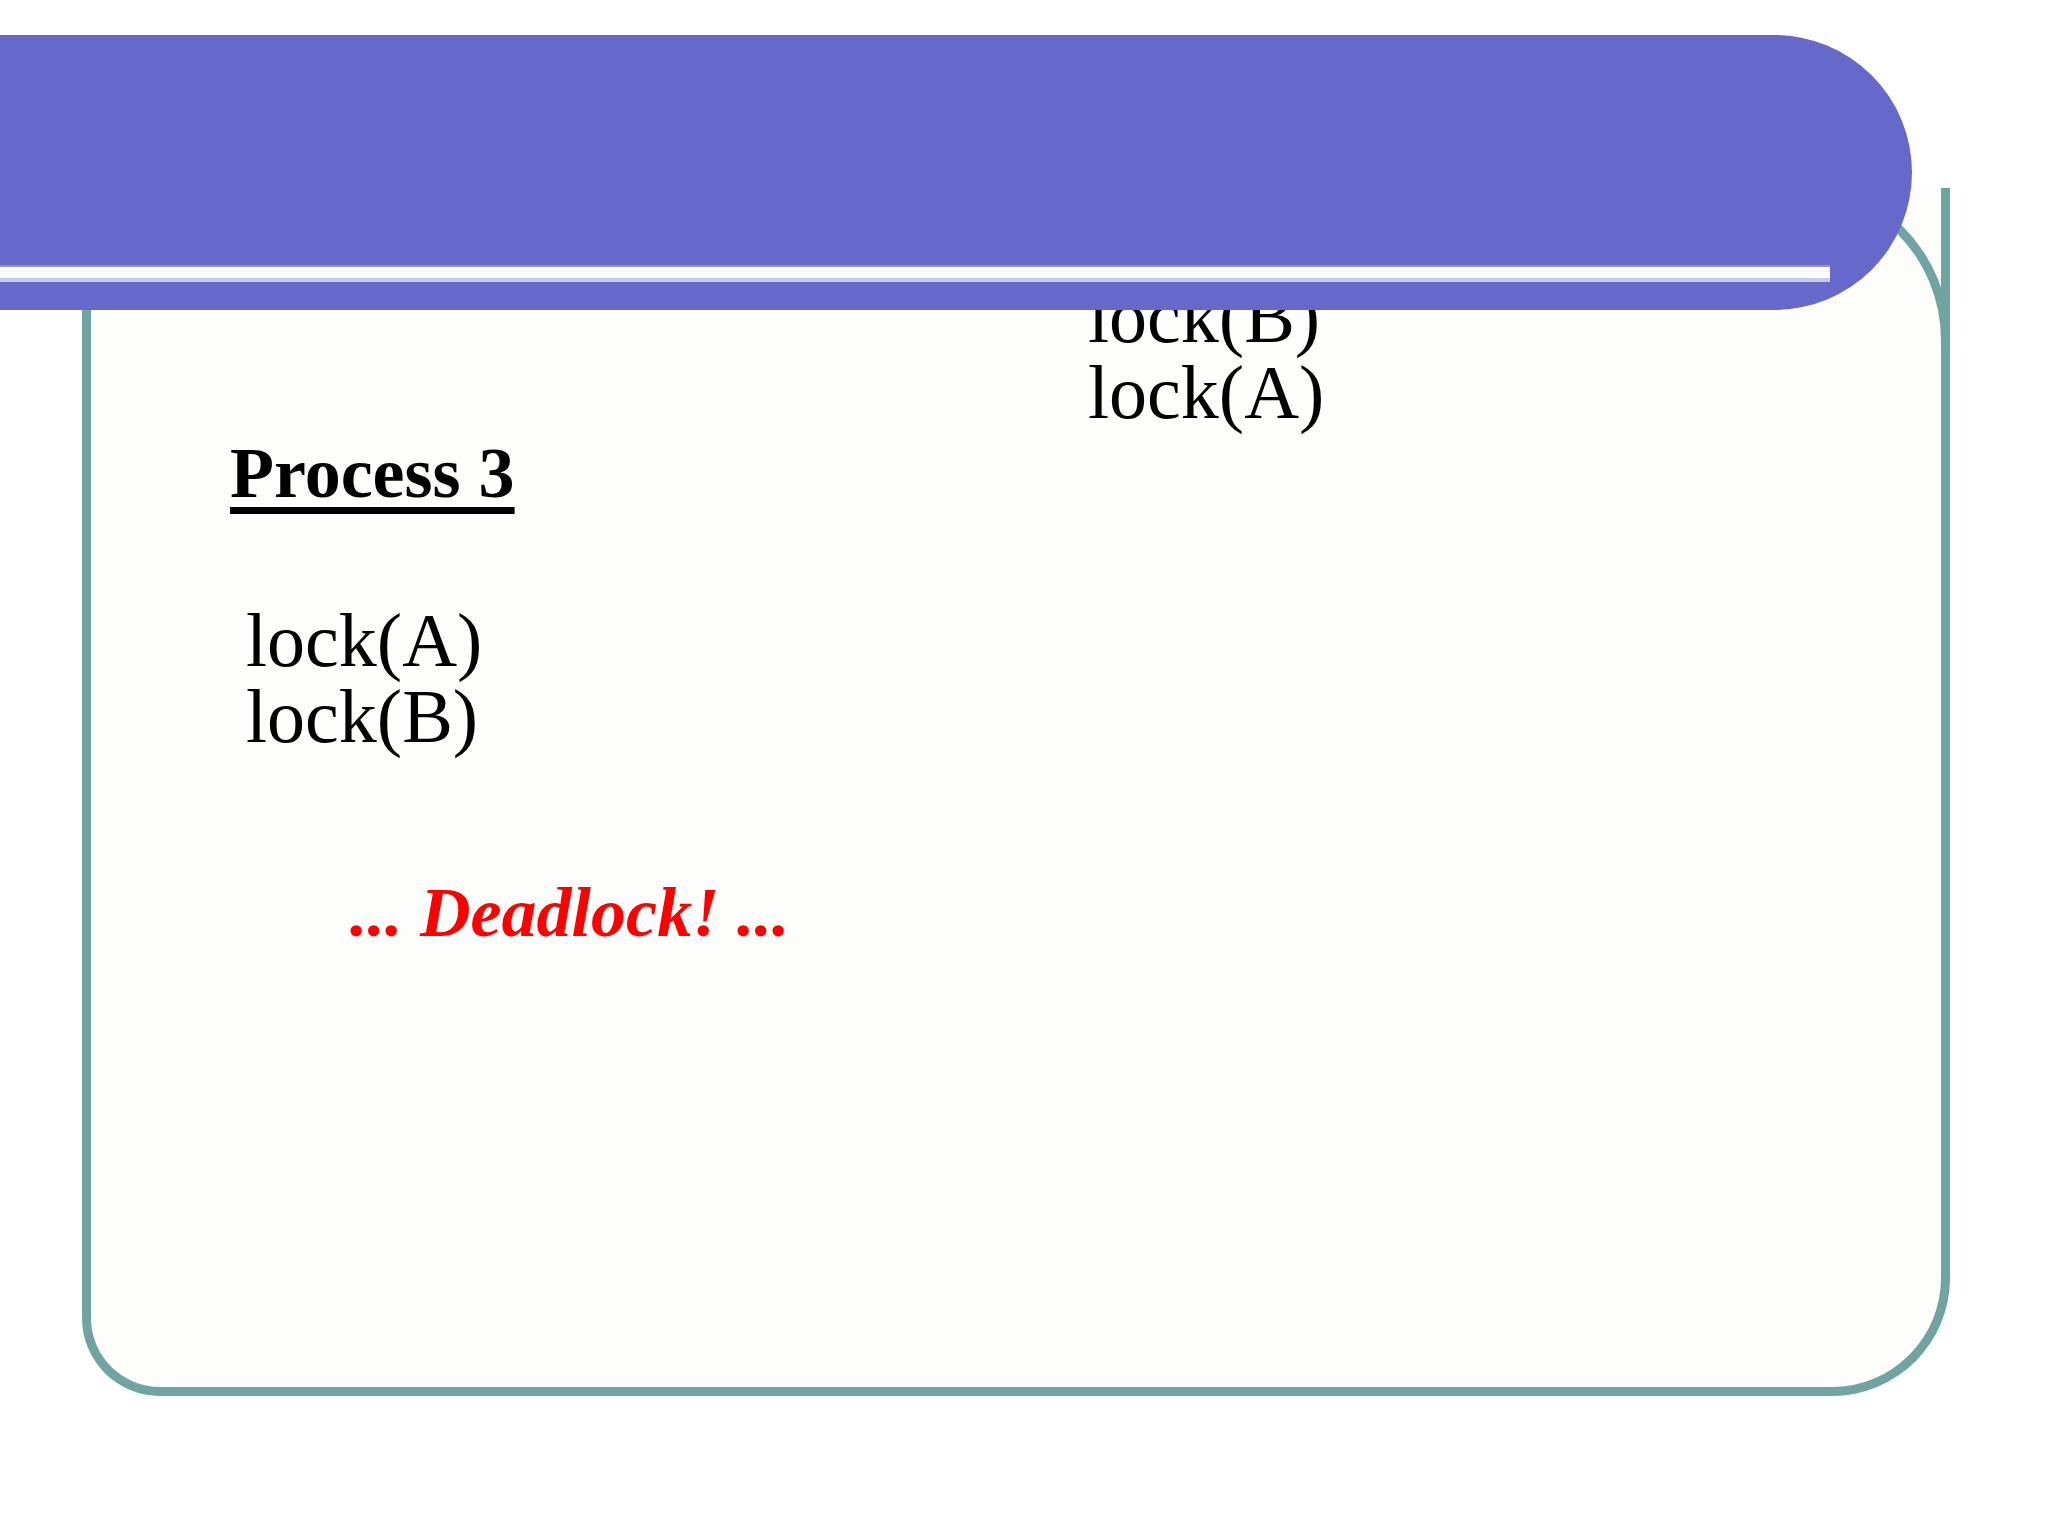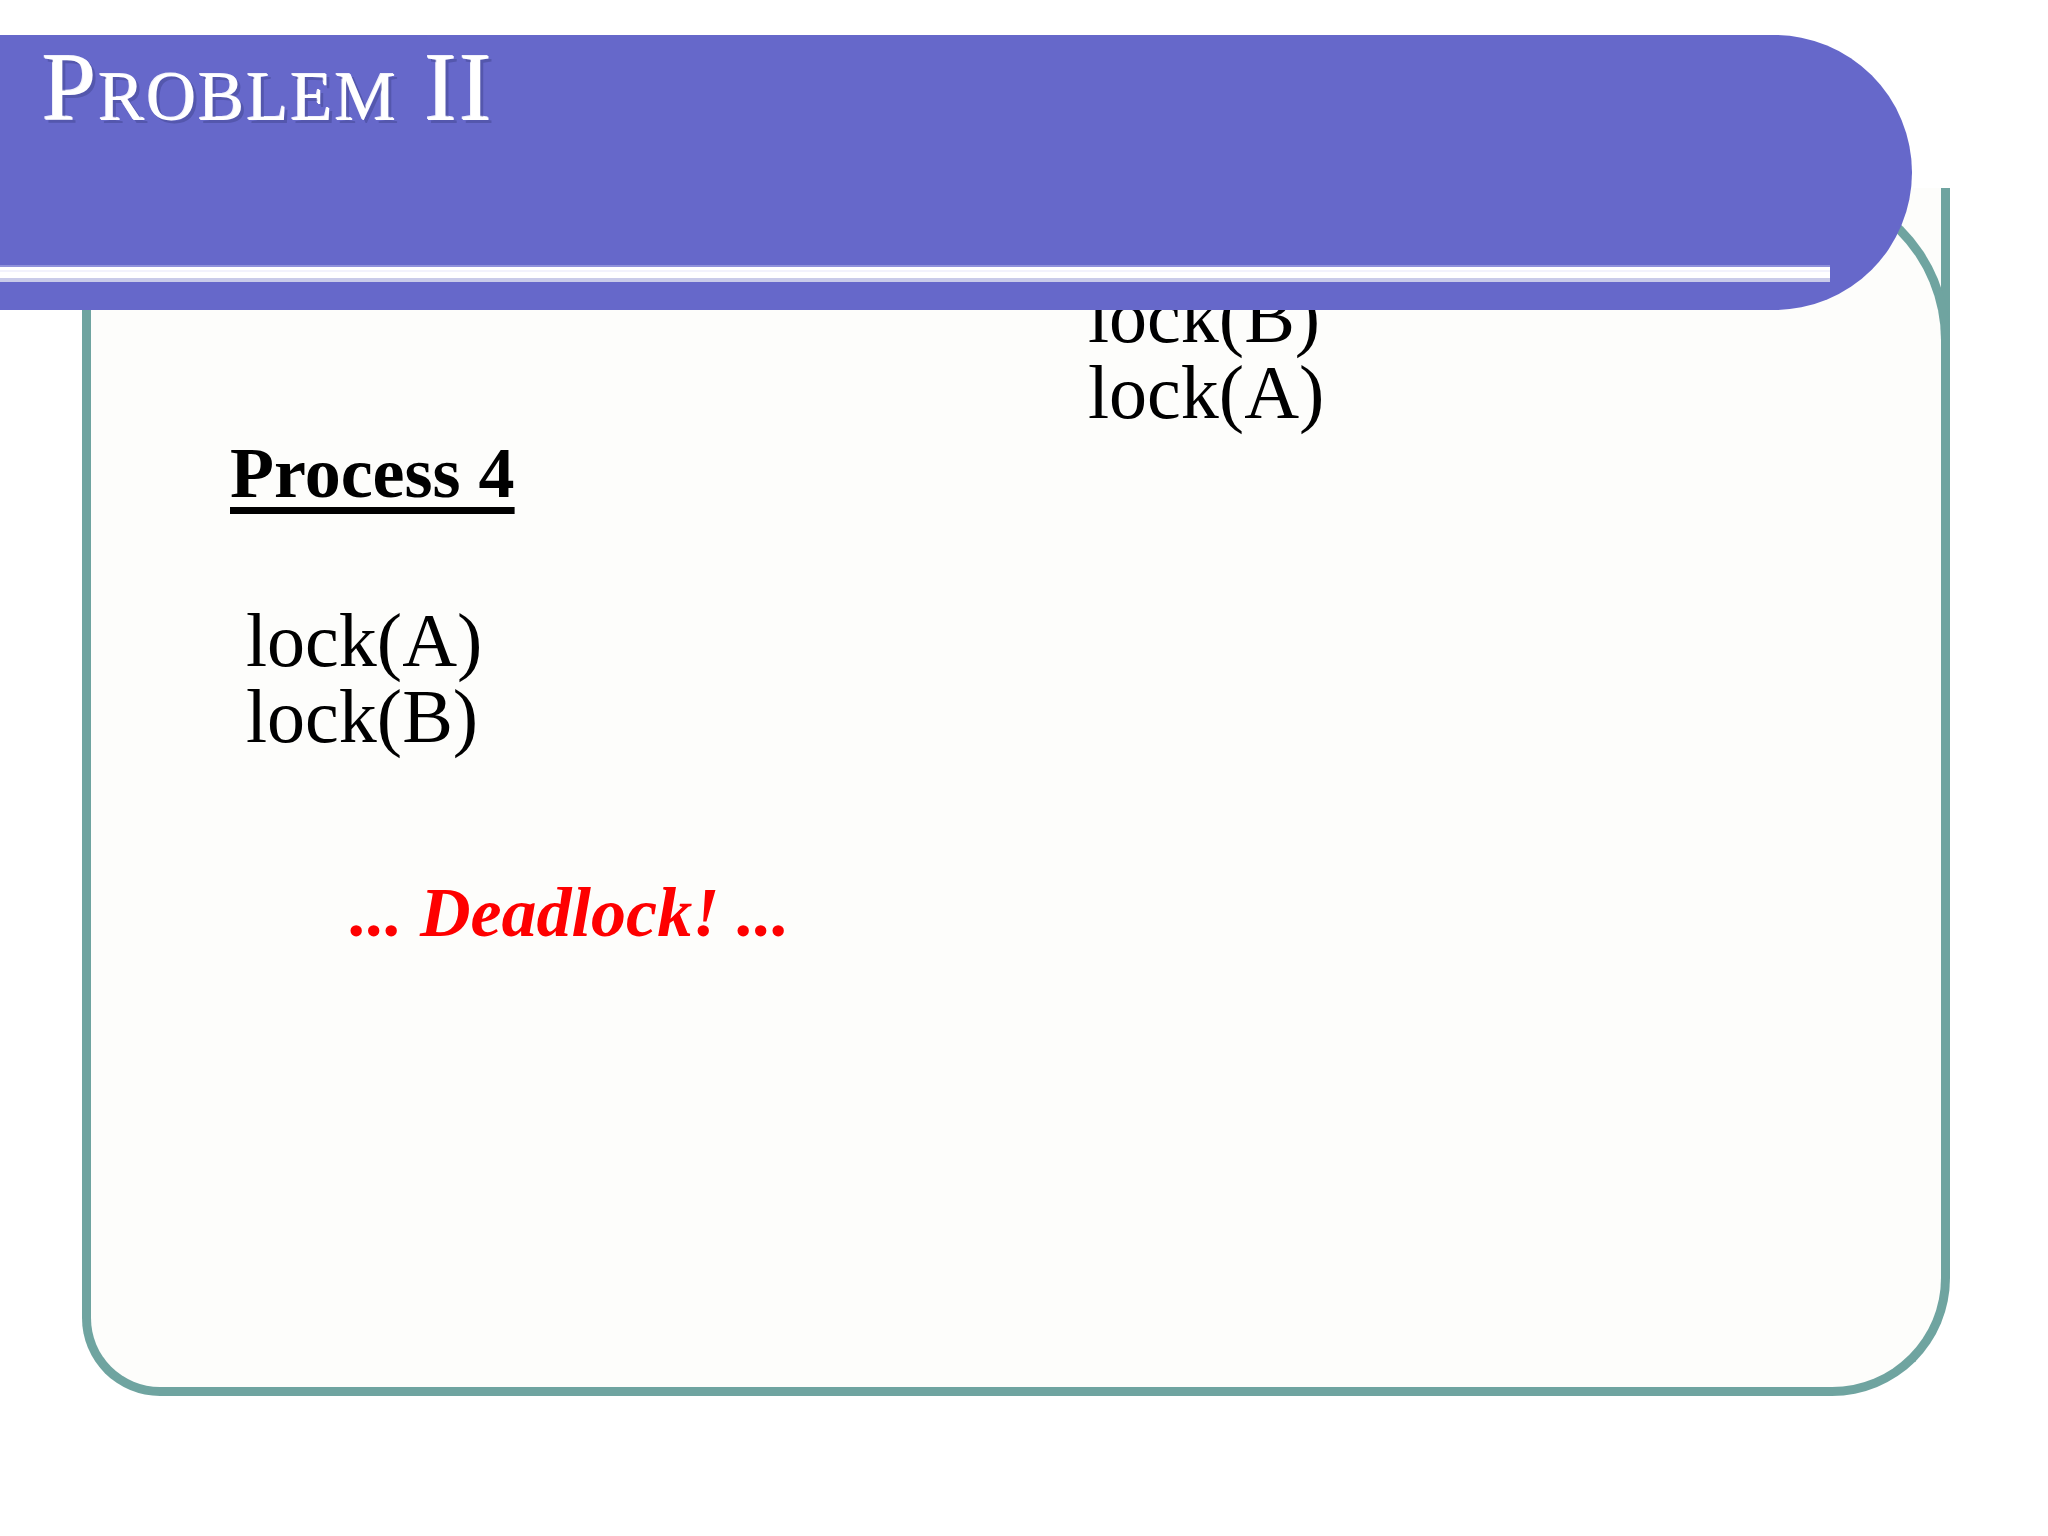--- a/index.html
+++ b/index.html
@@ -179,27 +179,26 @@
 <body>
 
 <div class="slide">
 
   <div class="content-frame"></div>
   <div class="frame-top-right"></div>
   <div class="frame-left-top-cap"></div>
 
   <div class="header-band"></div>
   <div class="header-rule"></div>
-  <div class="header-title">Problem II</div>
 
   <div class="body-area">
     <div class="columns">
 
       <div class="col col-1">
-        <div class="col-heading">Process 4</div>
+        <div class="col-heading">Process 3</div>
         <div class="code-block">
           <span class="code-line">lock(A)</span>
           <span class="code-line">lock(B)</span>
         </div>
       </div>
 
       <div class="col col-2">
         <div class="code-block">
           <span class="code-line">lock(B)</span>
           <span class="code-line">lock(A)</span>

